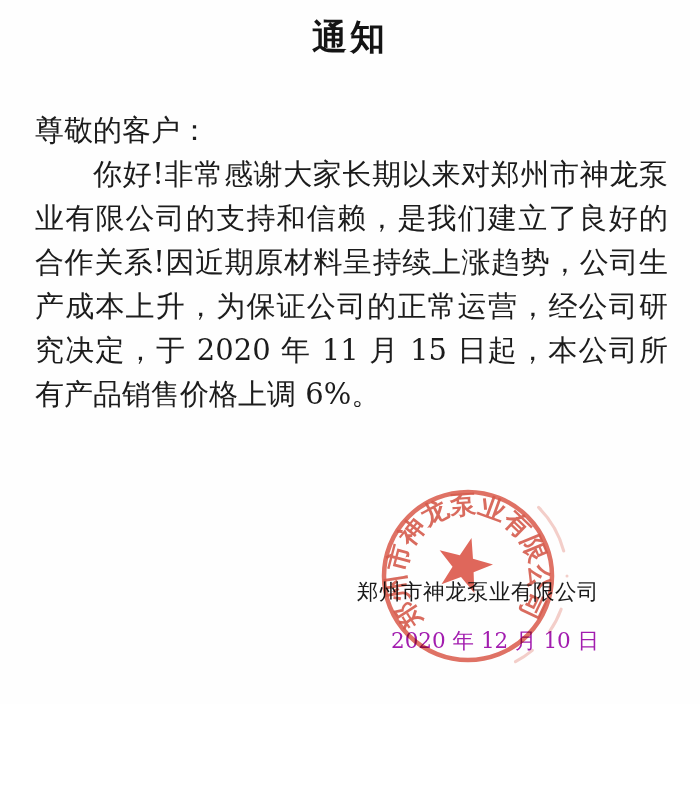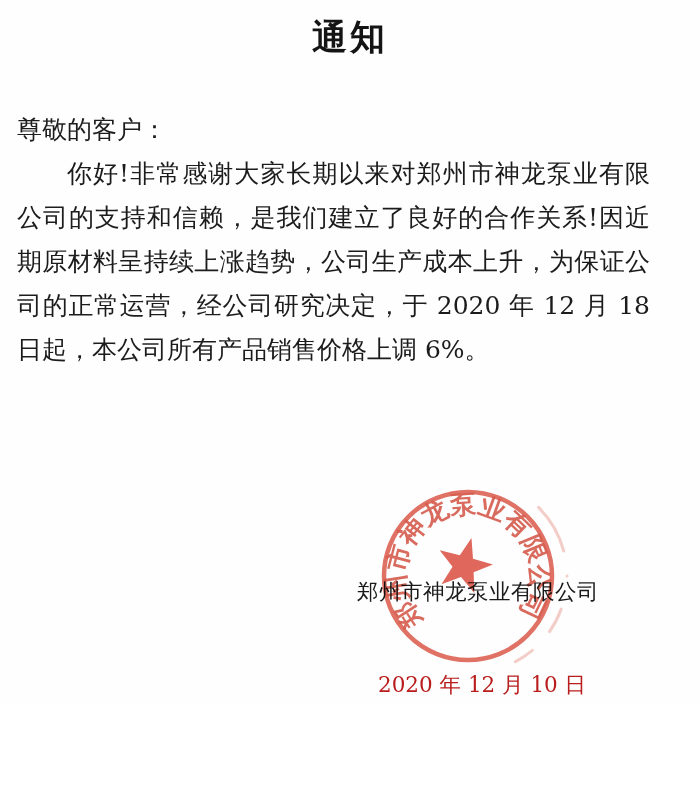--- a/index.html
+++ b/index.html
@@ -24,23 +24,23 @@
     margin: 0;
     text-align: center;
     font-size: 35px;
     font-weight: 700;
     letter-spacing: 3px;
     color: #141414;
   }
   .body-text {
     position: absolute;
     top: 108px;
-    left: 17px;
+    left: 35px;
     width: 633px;
-    font-size: 25px;
+    font-size: 29px;
     line-height: 44px;
   }
   .body-text p {
     margin: 0;
   }
   .salutation {
     text-indent: 0;
   }
   .para {
     text-indent: 2em;
@@ -51,26 +51,25 @@
     position: absolute;
     left: 357px;
     top: 577px;
     font-size: 21.5px;
     letter-spacing: 0.5px;
     color: #1a1a1a;
     white-space: nowrap;
   }
   .signature-date {
     position: absolute;
-    left: 378px;
+    left: 391px;
     top: 626px;
     font-size: 21.5px;
-    color: #b91c1c;
+    color: #a21caf;
     white-space: nowrap;
-    margin-top: 44px;
   }
   .seal {
     position: absolute;
     left: 355px;
     top: 455px;
     width: 240px;
     height: 230px;
     mix-blend-mode: multiply;
     pointer-events: none;
   }
@@ -100,21 +99,21 @@
 </style>
 </head>
 <body>
 
 <div class="page">
 
   <h1 class="doc-title">通知</h1>
 
   <div class="body-text">
     <p class="salutation">尊敬的客户：</p>
-    <p class="para">你好!非常感谢大家长期以来对郑州市神龙泵业有限公司的支持和信赖，是我们建立了良好的合作关系!因近期原材料呈持续上涨趋势，公司生产成本上升，为保证公司的正常运营，经公司研究决定，于 2020 年 12 月 18 日起，本公司所有产品销售价格上调 6%。</p>
+    <p class="para">你好!非常感谢大家长期以来对郑州市神龙泵业有限公司的支持和信赖，是我们建立了良好的合作关系!因近期原材料呈持续上涨趋势，公司生产成本上升，为保证公司的正常运营，经公司研究决定，于 2020 年 11 月 15 日起，本公司所有产品销售价格上调 6%。</p>
   </div>
 
   <div class="signature-company">郑州市神龙泵业有限公司</div>
 
   <div class="signature-date">2020 年 12 月 10 日</div>
 
   <svg class="seal" viewBox="0 0 240 230" aria-hidden="true">
 
     <circle class="seal-ghost" cx="115" cy="121" r="97" pathLength="360" stroke-dasharray="0 20 15 15 12 253 30 15" stroke-linecap="round"></circle>
 

